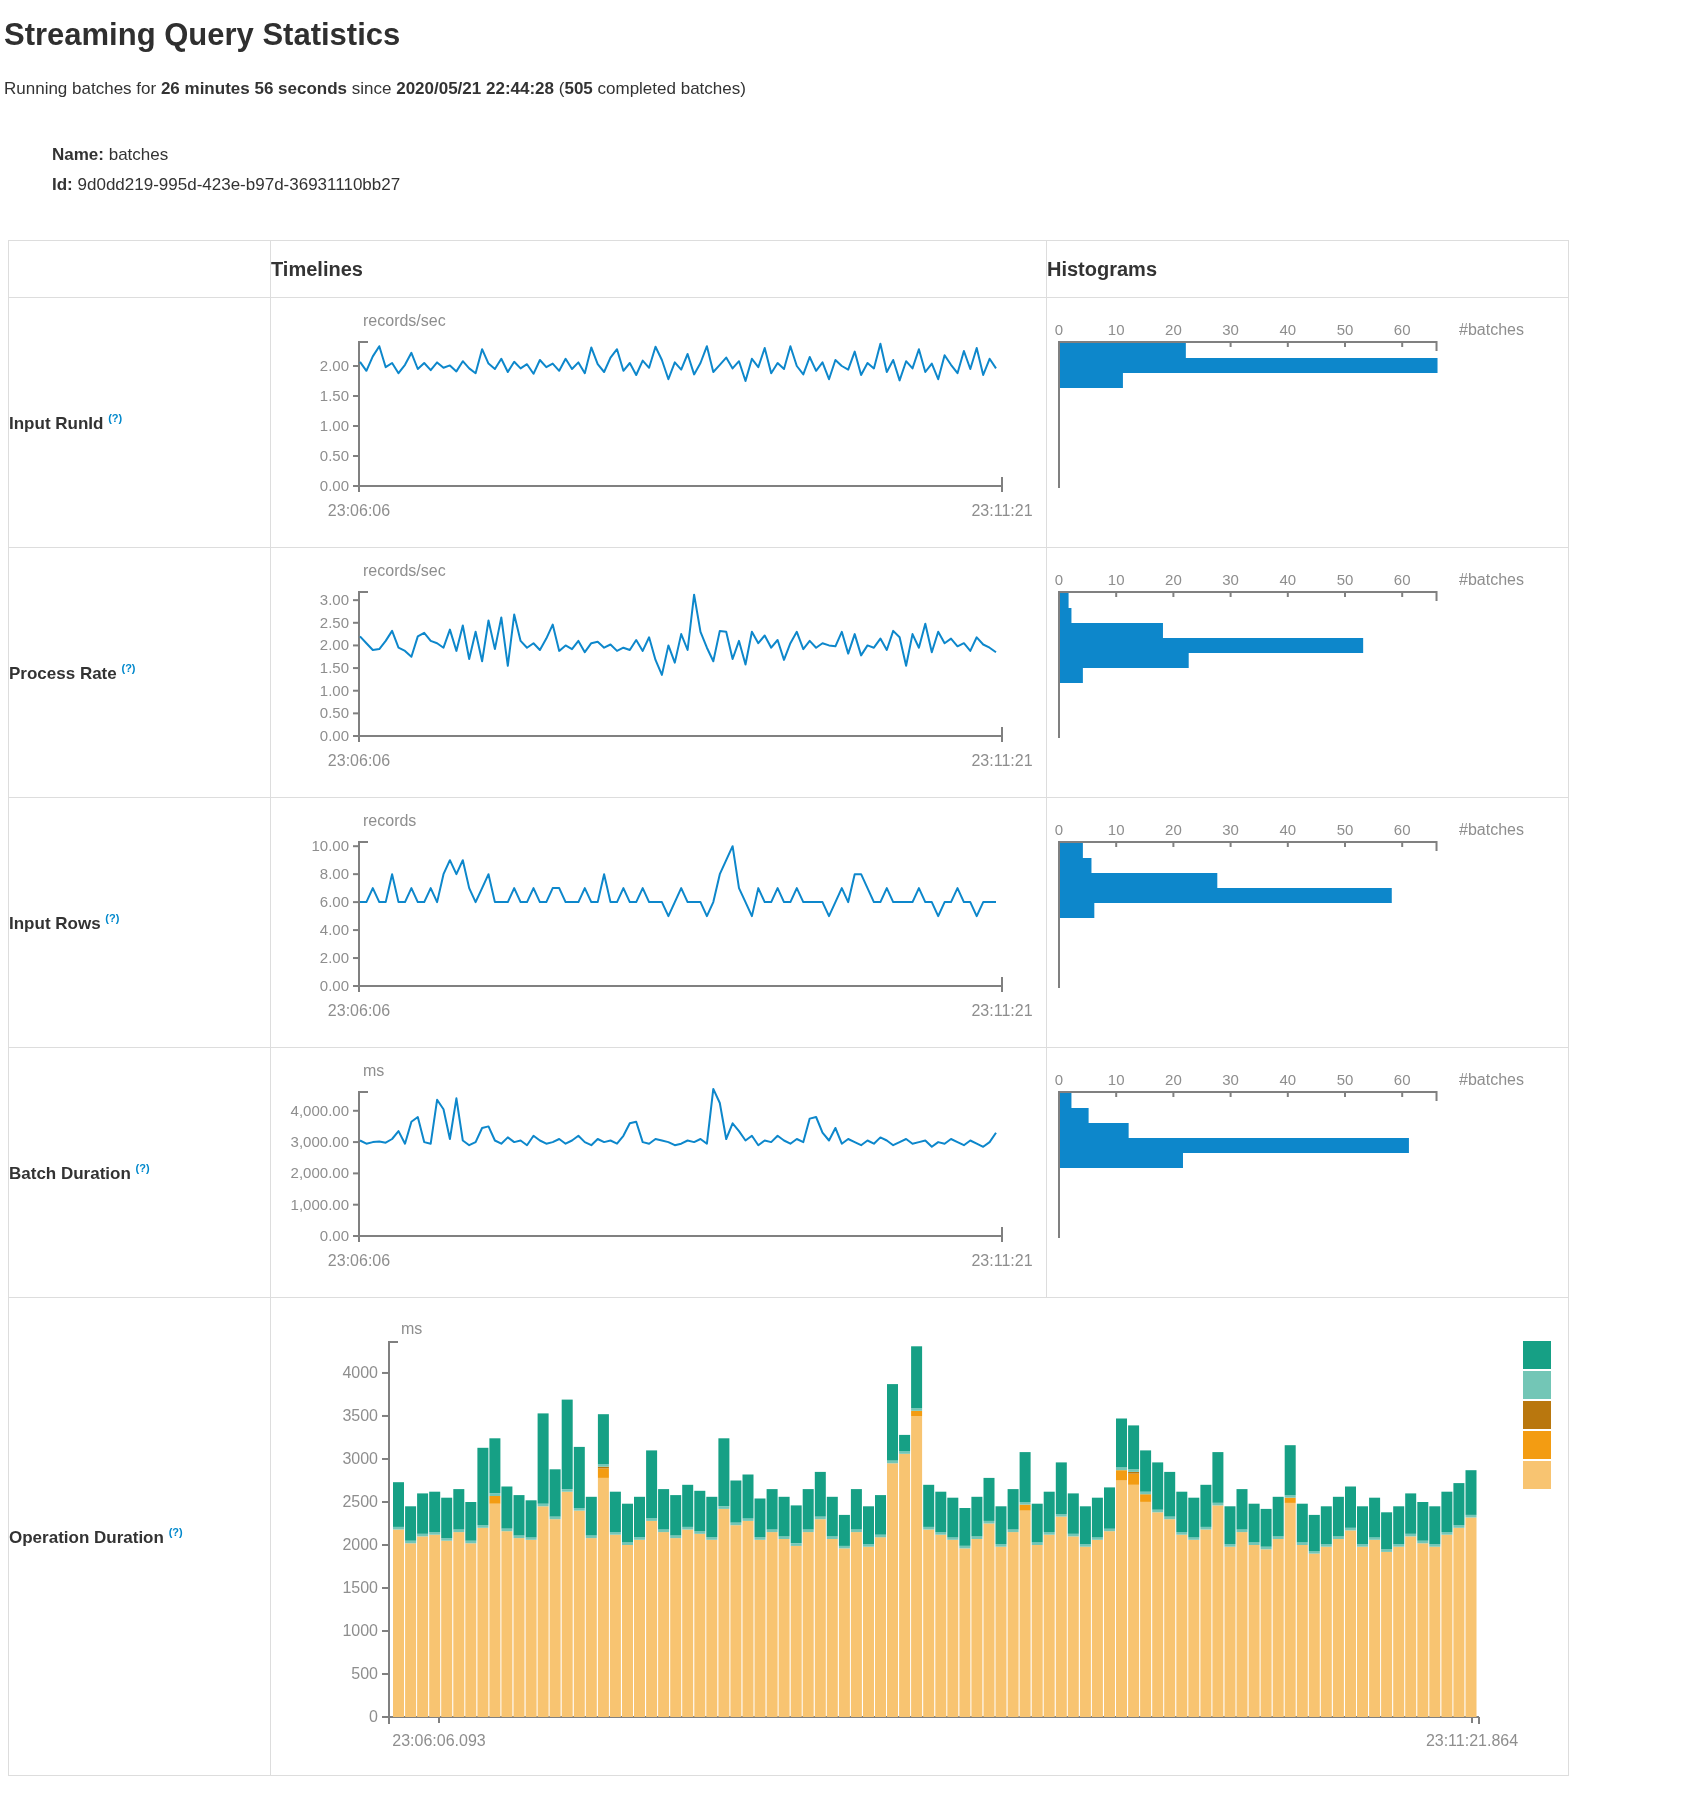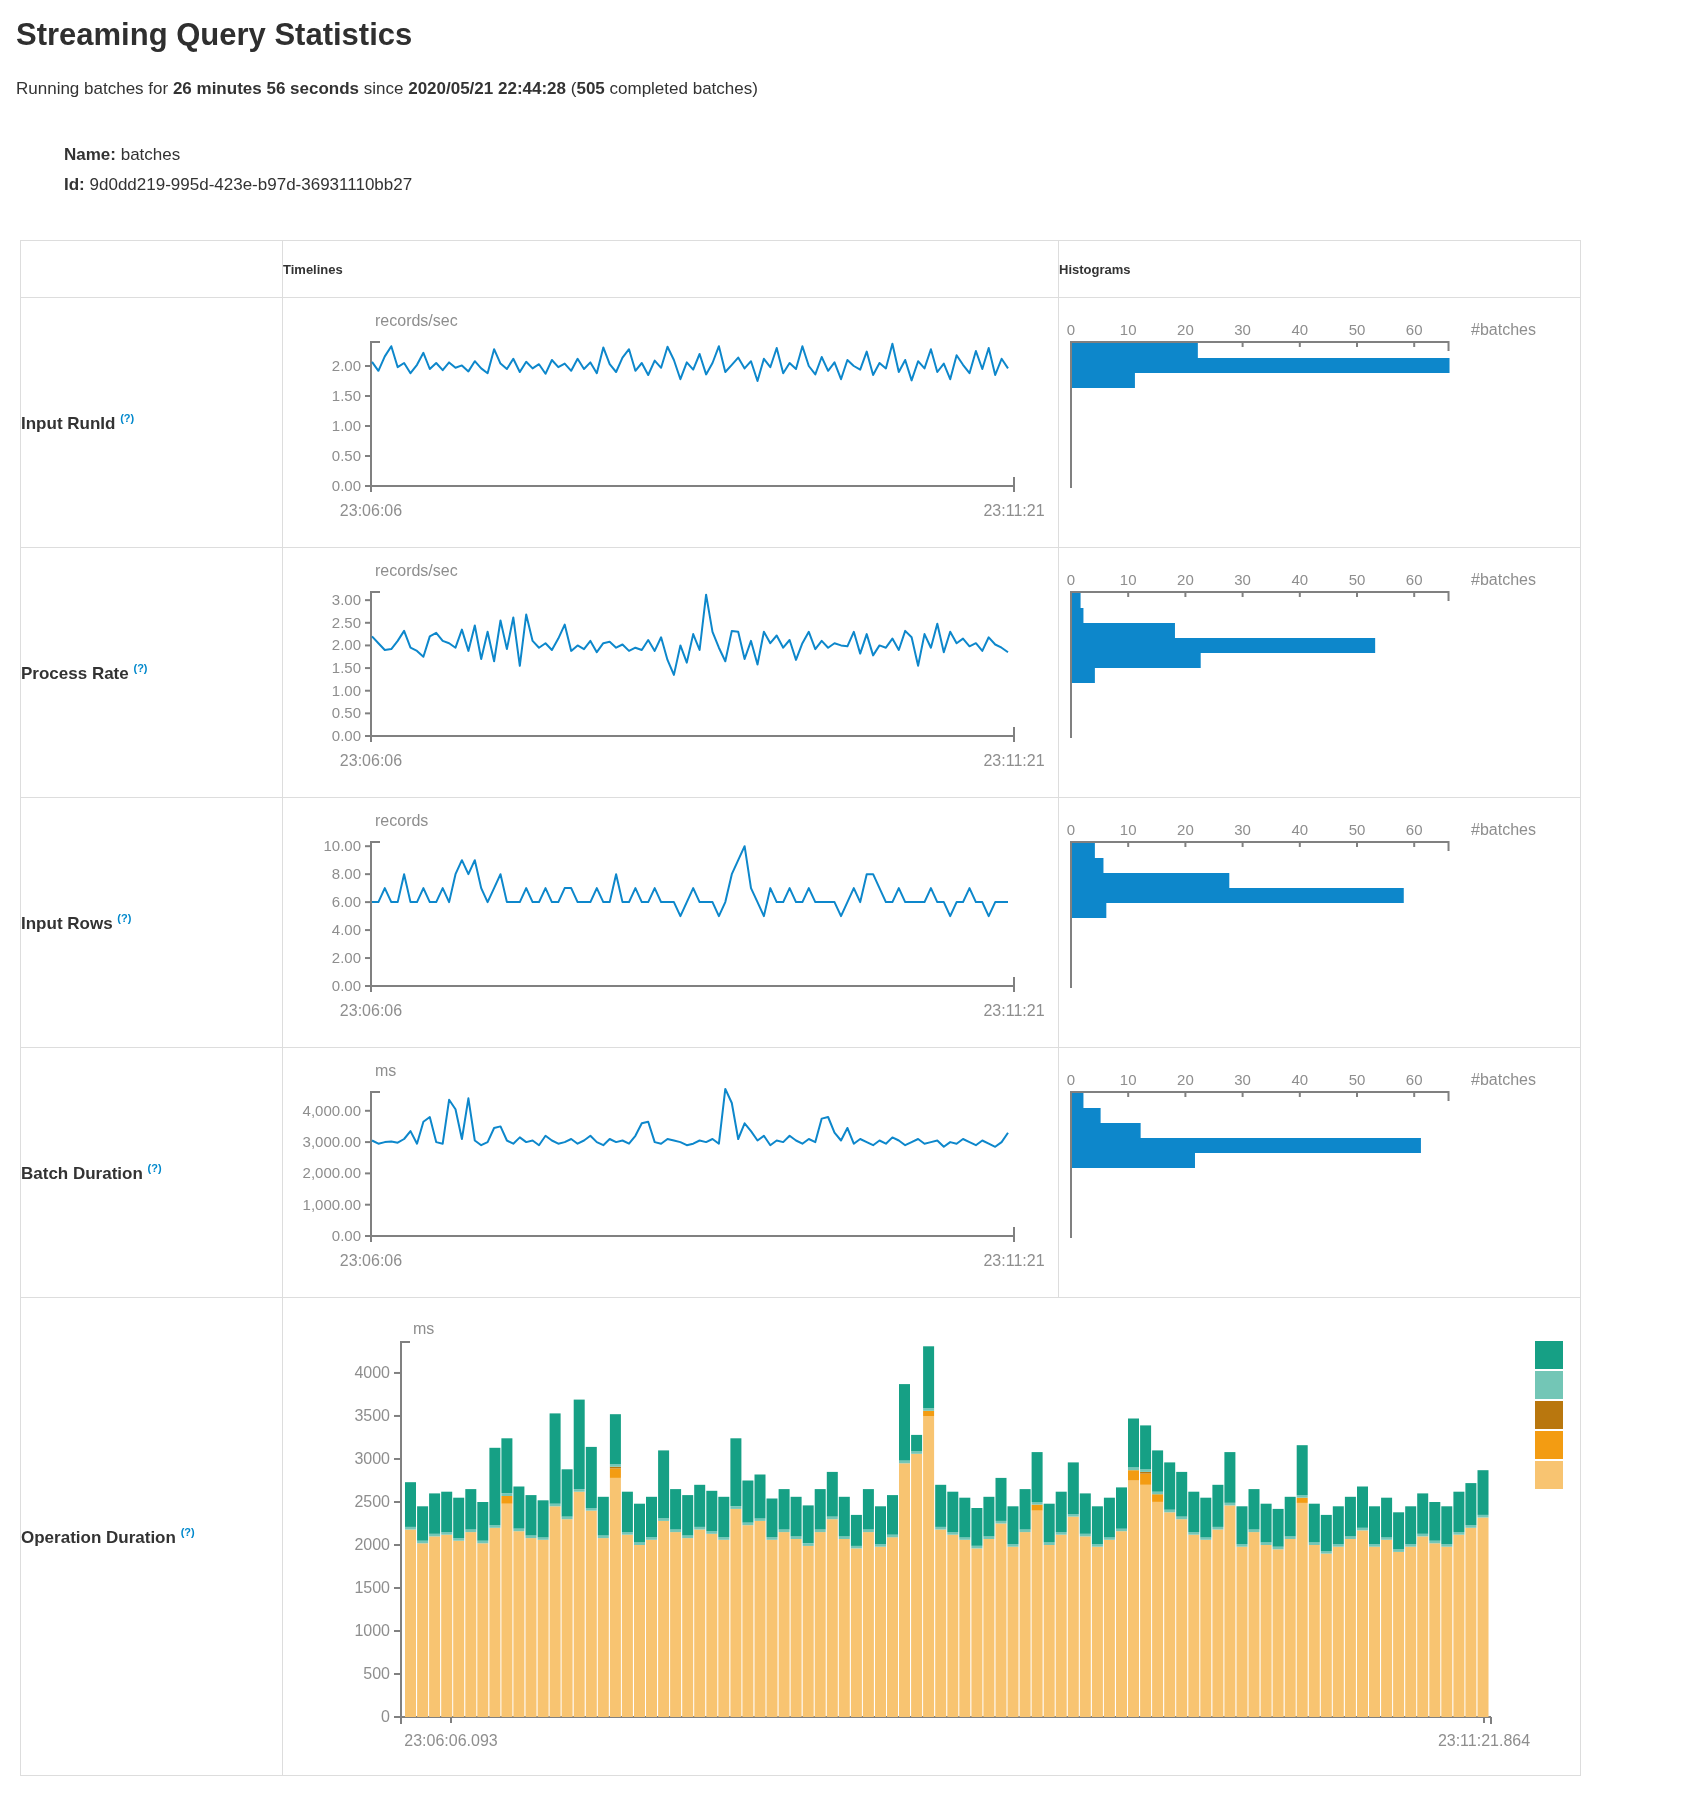--- a/index.html
+++ b/index.html
@@ -1,27 +1,27 @@
 <!DOCTYPE html>
 <html><head>
 <meta charset="utf-8">
 <style>
   html,body{margin:0;padding:0;background:#fff;}
   body{font-family:"Liberation Sans",sans-serif;color:#333;}
   .page{width:1693px;height:1820px;position:relative;overflow:hidden;background:#fff;}
-  .content{padding-left:16px;padding-top:0;}
+  .content{padding-left:4px;padding-top:0;}
   h1.title{margin:16px 0 0 0;font-size:31px;line-height:38px;font-weight:bold;color:#2f2f2f;}
   .subtitle{margin:24px 0 0 0;font-size:17px;line-height:22px;white-space:pre-wrap;}
   .subtitle b{font-weight:bold;}
   .ids{margin-top:40px;font-size:17px;}
   .ids .row-line{line-height:30px;white-space:pre-wrap;}
   .ids .lbl{font-weight:bold;margin-left:48px;}
   table.stats{border-collapse:collapse;margin:40px 0 0 4px;table-layout:fixed;}
   table.stats th, table.stats td{border:1px solid #ddd;padding:0;}
-  th.colhead{font-size:13px;font-weight:bold;text-align:left;padding-left:12px;height:56px;vertical-align:middle;color:#333;margin-top:18px;}
+  th.colhead{font-size:20px;font-weight:bold;text-align:left;padding-left:12px;height:56px;vertical-align:middle;color:#333;margin-top:18px;}
   td.metric{font-size:17px;font-weight:bold;vertical-align:middle;padding-left:14px;color:#333;}
   td.metric sup{font-size:11px;color:#0088cc;font-weight:bold;}
   td.chartcell{vertical-align:top;}
   svg{display:block;font-family:"Liberation Sans",sans-serif;}
 </style>
 </head>
 <body>
 
 <div class="page">
   <div class="content">

